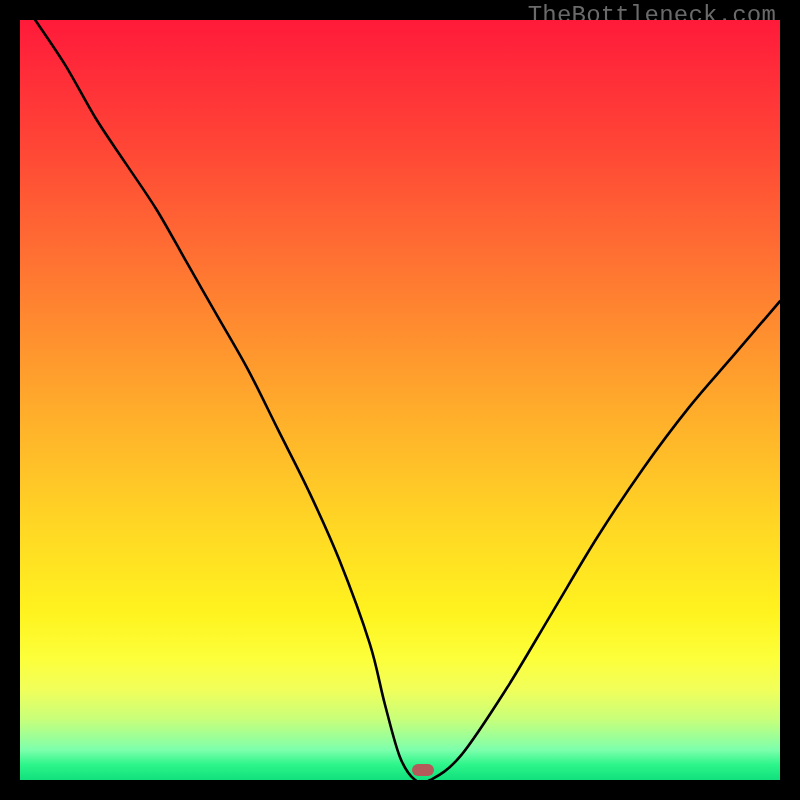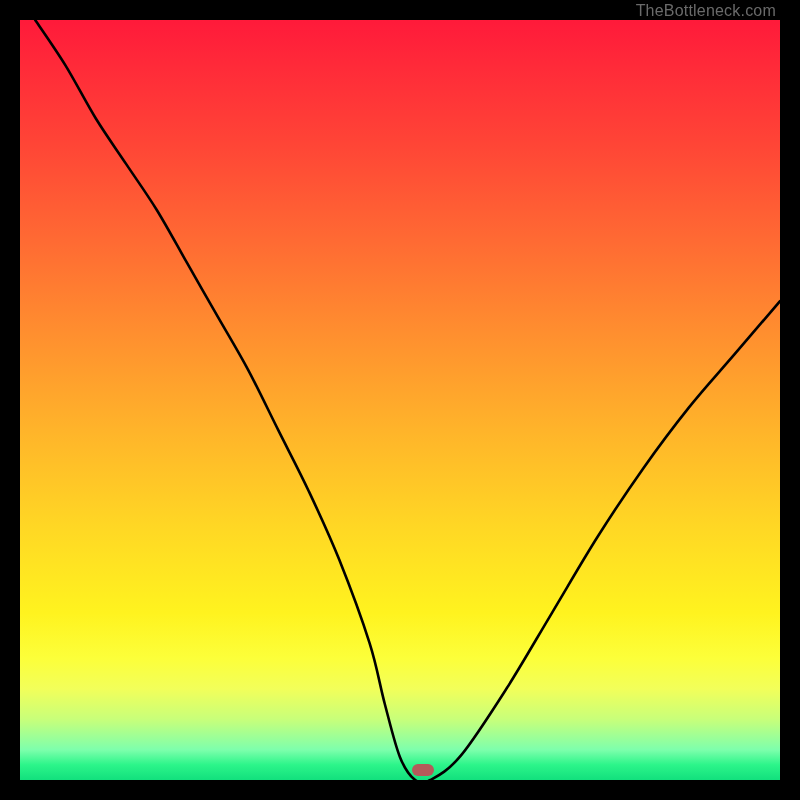--- a/index.html
+++ b/index.html
@@ -29,22 +29,22 @@
       #f2ff5a 88%,
       #c8ff7a 92%,
       #7effac 96%,
       #2cf58a 98%,
       #12e07d 100%);
   }
   .watermark {
     position: absolute;
     top: 2px;
     right: 24px;
-    font-family: Liberation Sans, sans-serif;
-    font-size: 16px;
+    font-family: Liberation Mono, monospace;
+    font-size: 24px;
     color: #6a6a6a;
     letter-spacing: 0.2px;
     pointer-events: none;
   }
   .marker {
     position: absolute;
     width: 22px;
     height: 12px;
     border-radius: 6px;
     background: #b45a5a;

